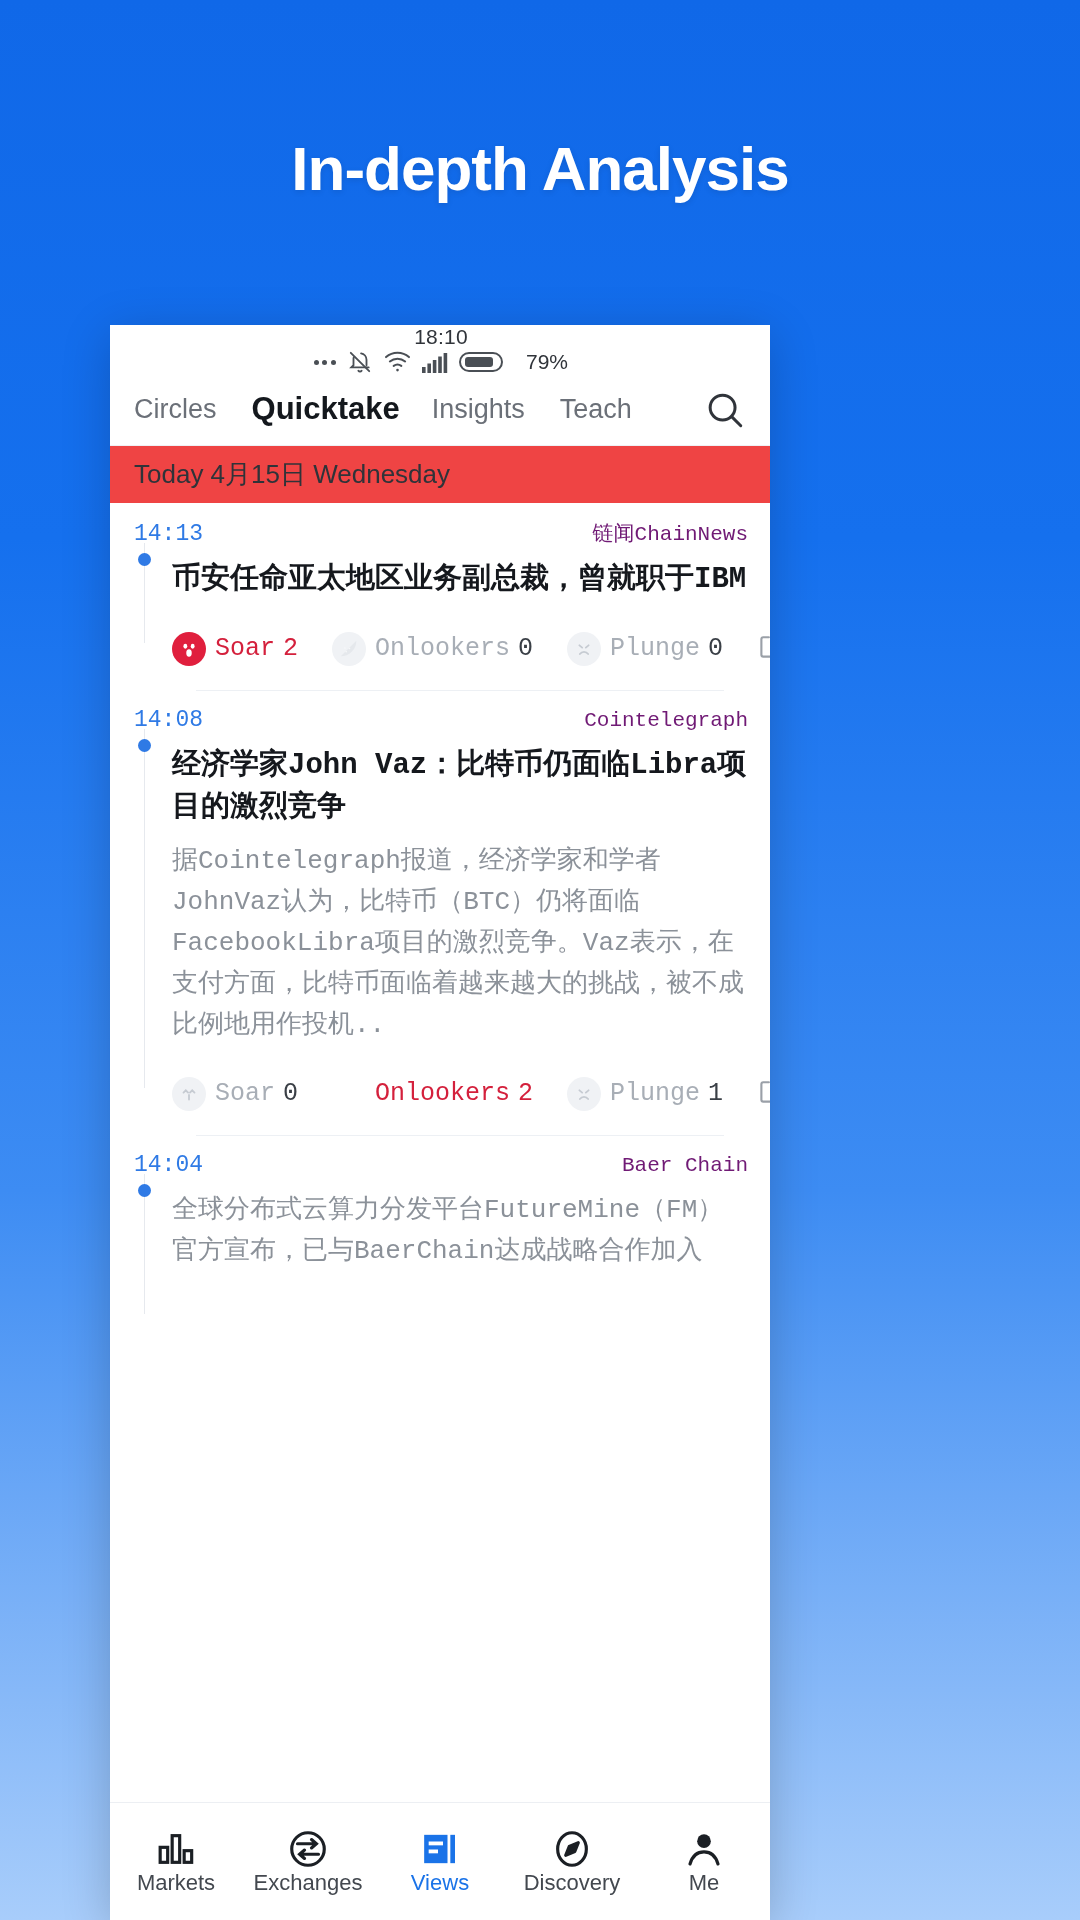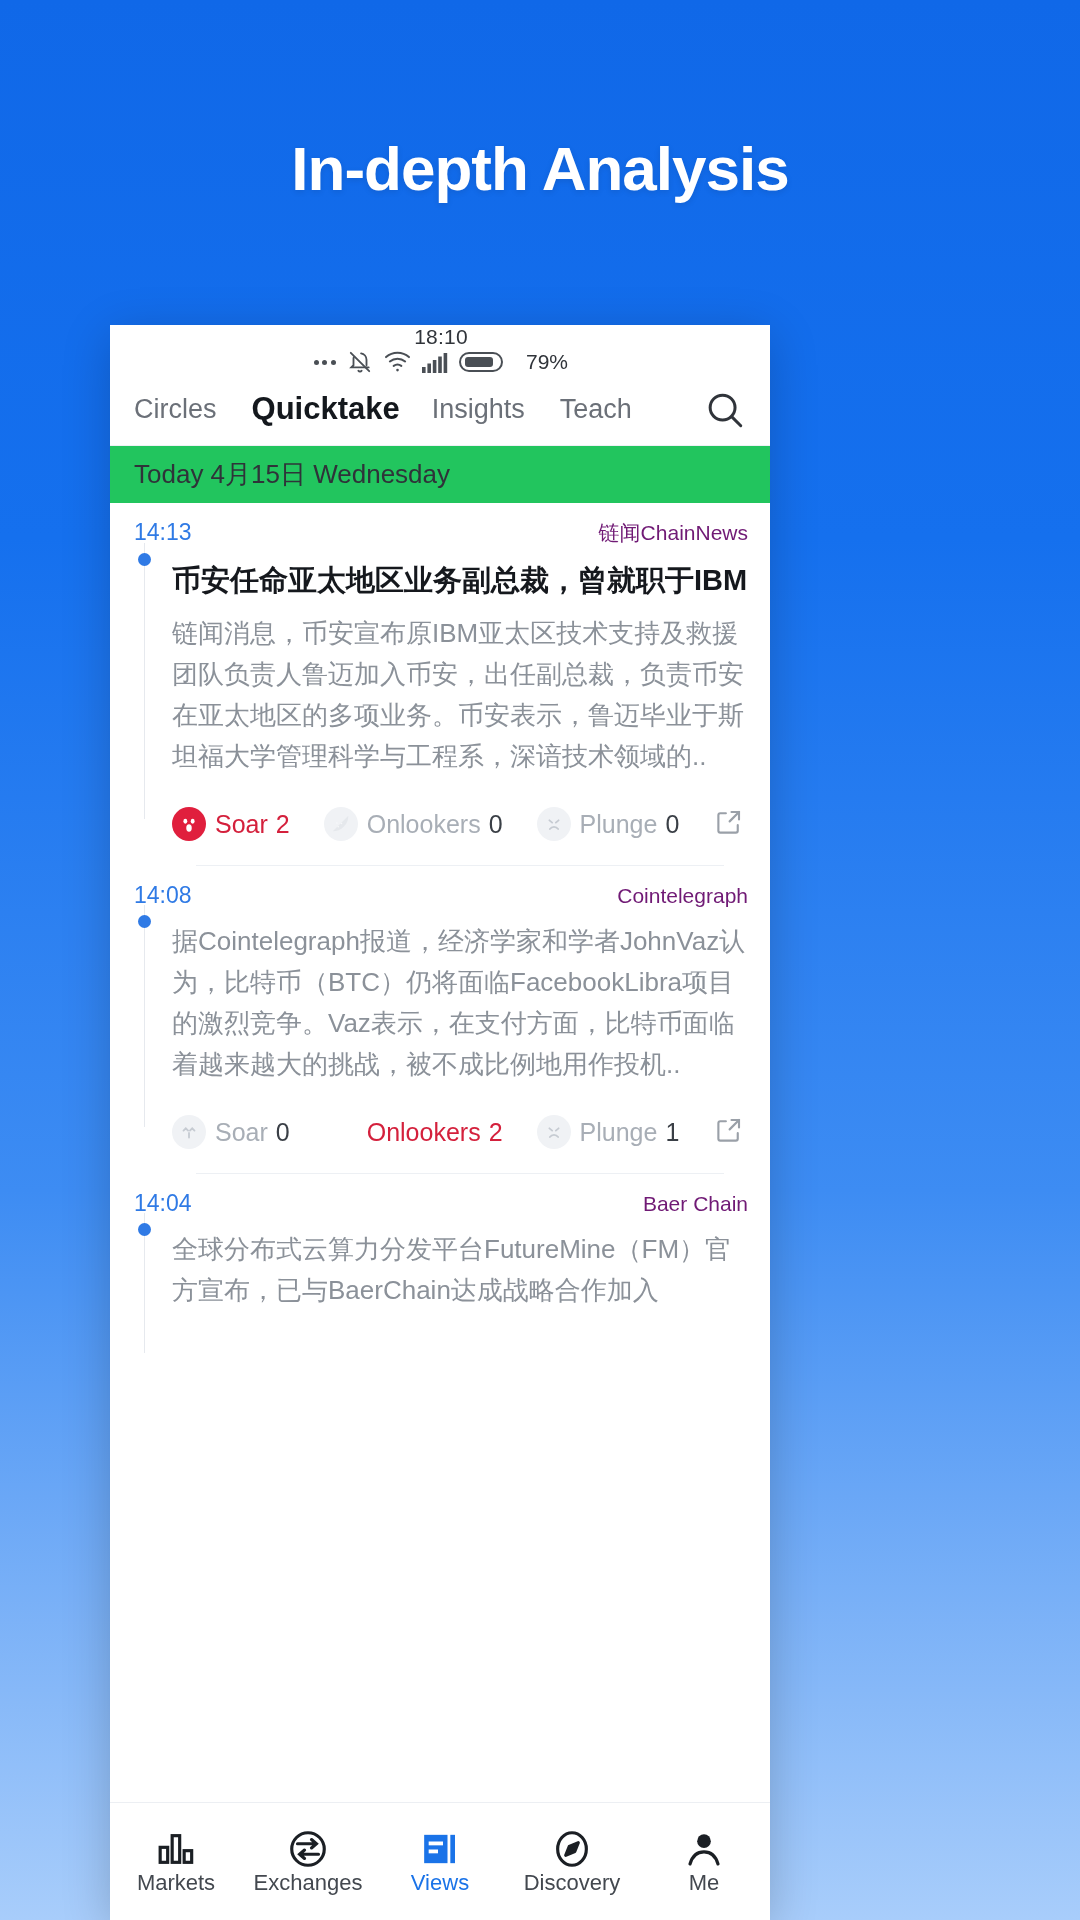--- a/index.html
+++ b/index.html
@@ -48,29 +48,29 @@
   .tab{
     font-size:27px; color:#6b7078; margin-right:35px;
     white-space:nowrap; padding-bottom:2px;
   }
   .tab.active{ color:#14181d; font-weight:bold; font-size:31px; margin-right:32px; }
   .tab-spacer{ flex:1; }
   .search-btn{ padding:4px 6px 0 0; }
 
   
   .date-row{
-    height:58px; background:#22c55e; display:flex; align-items:center;
+    height:58px; background:#ef4444; display:flex; align-items:center;
     padding-left:24px; border-top:1px solid #eef1f5;
   }
   .date-row span{ font-size:26px; color:#2f3339; }
 
   
   .feed{ background:#ffffff; position:relative; }
 
-  .news{ position:relative; padding:0 22px 0 24px; }
+  .news{ position:relative; padding:0 22px 0 24px;font-family:Liberation Mono, monospace; }
 
   .news-head{
     display:flex; align-items:baseline; justify-content:space-between;
     padding-top:16px;
   }
   .news-time{ font-size:23px; color:#2f7ae5; font-weight:500; }
   .news-source{ font-size:21px; color:#701a75; }
 
   .news-body{ position:relative; padding-left:38px; padding-bottom:8px; }
   .timeline{
@@ -195,21 +195,20 @@
 
     <div class="news">
       <div class="news-head">
         <div class="news-time">14:13</div>
         <div class="news-source">链闻ChainNews</div>
       </div>
       <div class="news-body">
         <div class="timeline"></div>
         <div class="dot"></div>
         <div class="news-title">币安任命亚太地区业务副总裁，曾就职于IBM</div>
-        <div class="news-text">链闻消息，币安宣布原IBM亚太区技术支持及救援团队负责人鲁迈加入币安，出任副总裁，负责币安在亚太地区的多项业务。币安表示，鲁迈毕业于斯坦福大学管理科学与工程系，深谙技术领域的..</div>
       </div>
       <div class="reactions">
         <div class="reaction">
           <span class="react-face soar-on">
             <svg width="22" height="22" viewBox="0 0 24 24">
               <ellipse cx="8" cy="9" rx="2.1" ry="2.6" fill="#fff"></ellipse>
               <ellipse cx="16" cy="9" rx="2.1" ry="2.6" fill="#fff"></ellipse>
               <ellipse cx="12" cy="16.4" rx="3" ry="4" fill="#fff"></ellipse>
             </svg>
           </span>
@@ -251,20 +250,21 @@
     </div>
 
     <div class="news">
       <div class="news-head">
         <div class="news-time">14:08</div>
         <div class="news-source">Cointelegraph</div>
       </div>
       <div class="news-body">
         <div class="timeline"></div>
         <div class="dot"></div>
+        <div class="news-title">经济学家John Vaz：比特币仍面临Libra项目的激烈竞争</div>
         <div class="news-text">据Cointelegraph报道，经济学家和学者JohnVaz认为，比特币（BTC）仍将面临FacebookLibra项目的激烈竞争。Vaz表示，在支付方面，比特币面临着越来越大的挑战，被不成比例地用作投机..</div>
       </div>
       <div class="reactions">
         <div class="reaction">
           <span class="react-face off">
             <svg width="22" height="22" viewBox="0 0 24 24" fill="none" stroke="#c6cbd2" stroke-width="2" stroke-linecap="round">
               <path d="M6 10.5L8.5 8l2.5 2.5"></path>
                 <path d="M13 10.5L15.5 8l2.5 2.5"></path>
               <line x1="12" y1="13" x2="12" y2="18"></line>
             </svg>

